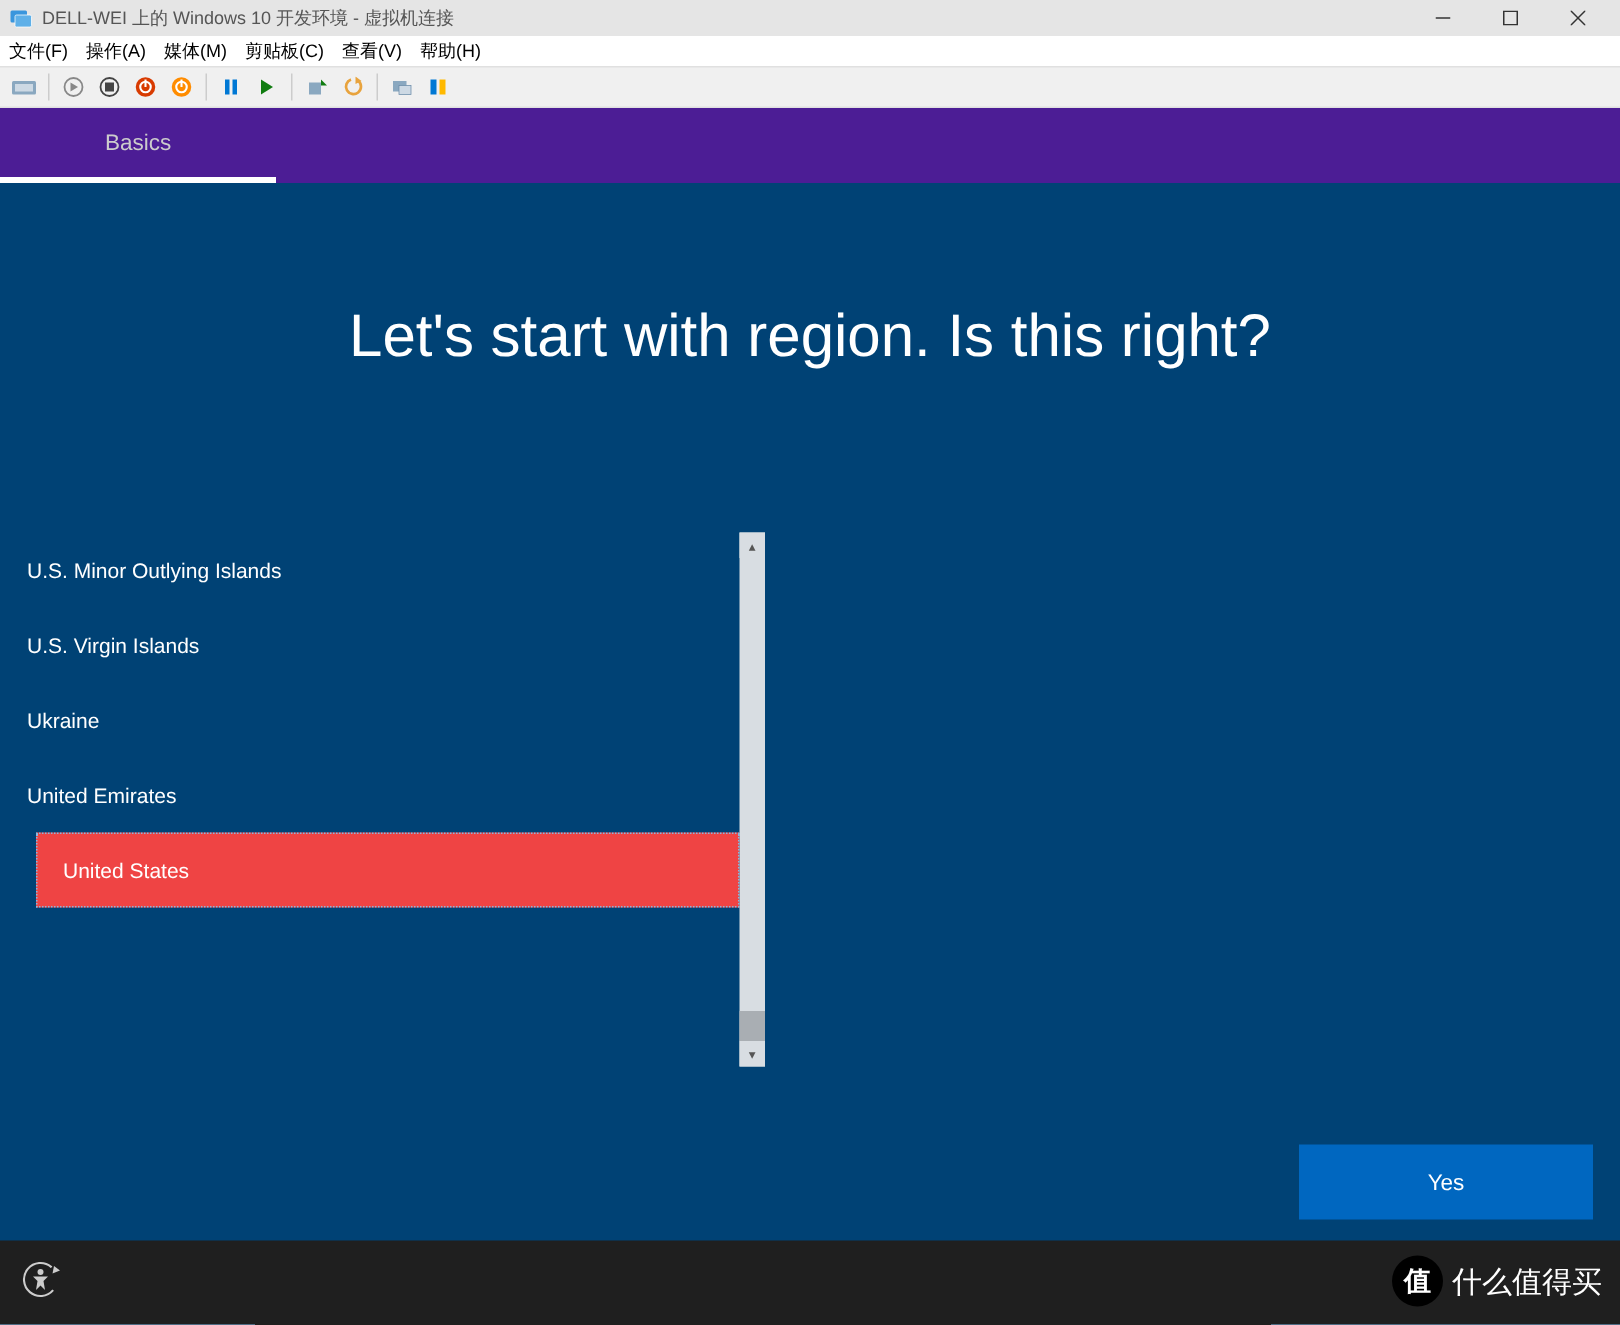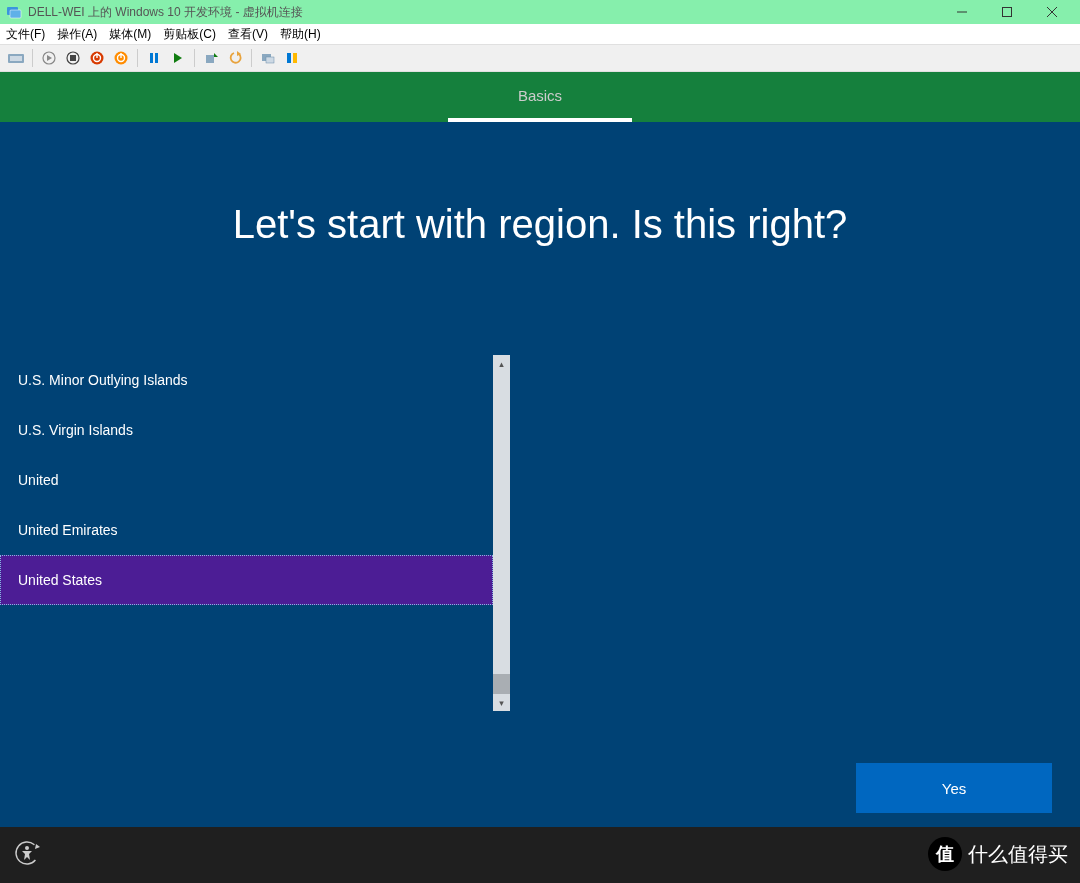--- a/index.html
+++ b/index.html
@@ -1,57 +1,57 @@
 <!DOCTYPE html>
 <html><head>
 <meta charset="utf-8">
 <style>
 * { margin: 0; padding: 0; box-sizing: border-box; font-family: "Segoe UI", "Microsoft YaHei", sans-serif; }
 body { width: 1080px; height: 883px; overflow: hidden; background: #fff; position: relative; }
 
 
-.titlebar { height: 24px; background: #86efac; display: flex; align-items: center; padding: 0 6px; font-size: 12px; color: #555; }
+.titlebar { height: 24px; background: #e5e5e5; display: flex; align-items: center; padding: 0 6px; font-size: 12px; color: #555; }
 .titlebar .icon { width: 16px; height: 16px; margin-right: 6px; }
 .titlebar .spacer { flex: 1; }
 .win-controls { display: flex; gap: 0; }
 .win-btn { width: 45px; height: 24px; display: flex; align-items: center; justify-content: center; color: #666; }
 .win-btn svg { width: 10px; height: 10px; }
 
 
 .menubar { height: 20px; background: #fff; display: flex; align-items: center; padding: 0 6px; font-size: 12px; gap: 12px; }
 .menu-item { cursor: default; text-align: center; }
 
 
 .toolbar { height: 28px; background: #f0f0f0; border-top: 1px solid #e0e0e0; border-bottom: 1px solid #e0e0e0; display: flex; align-items: center; padding: 0 6px; gap: 4px; }
 .tb-btn { width: 20px; height: 20px; display: flex; align-items: center; justify-content: center; border-radius: 2px; }
 .tb-sep { width: 1px; height: 18px; background: #ccc; margin: 0 2px; }
 
 
 .vm { position: absolute; top: 72px; left: 0; right: 0; bottom: 0; background: #004275; }
 
 
-.oobe-header { height: 50px; background: #15803d; display: flex; justify-content: center; align-items: stretch; }
+.oobe-header { height: 50px; background: #4c1d95; display: flex; justify-content: flex-start; align-items: stretch; }
 .oobe-tab { color: #ccc; font-size: 15px; padding: 0 70px; display: flex; align-items: center; border-bottom: 4px solid #fff; }
 
 
 .oobe-body { position: absolute; top: 50px; left: 0; right: 0; bottom: 56px; background: #004275; display: flex; flex-direction: column; }
 .oobe-title { color: #fff; font-weight: 300; font-size: 40px; margin-top: 80px; text-align: center; }
 
 .region-box { margin-top: 108px; width: 510px; height: 356px; position: relative; display: flex; }
 .region-list { flex: 1; overflow: hidden; }
 .region-item { color: #fff; font-size: 14px; padding: 17px 18px; cursor: default; }
-.region-item.selected { background: #4c1d95; outline: 1px dotted #88b8e0; outline-offset: -1px; }
+.region-item.selected { background: #ef4444; outline: 1px dotted #88b8e0; outline-offset: -1px; margin-left: 24px; }
 
 .scrollbar { width: 17px; background: #d8dde2; position: relative; }
 .sb-btn { width: 17px; height: 17px; background: #d8dde2; display: flex; align-items: center; justify-content: center; position: absolute; color: #555; font-size: 9px; }
 .sb-up { top: 0; }
 .sb-down { bottom: 0; }
 .sb-thumb { position: absolute; left: 0; right: 0; bottom: 17px; height: 20px; background: #a9aeb3; }
 
-.yes-btn { position: absolute; right: 28px; bottom: 70px; width: 196px; height: 50px; background: #0067c0; color: #fff; font-size: 15px; display: flex; align-items: center; justify-content: center; border: none; cursor: pointer; }
+.yes-btn { position: absolute; right: 18px; bottom: 70px; width: 196px; height: 50px; background: #0067c0; color: #fff; font-size: 15px; display: flex; align-items: center; justify-content: center; border: none; cursor: pointer; }
 
 
 .oobe-footer { position: absolute; bottom: 0; left: 0; right: 0; height: 56px; background: #1f1f1f; display: flex; align-items: center; padding: 0 14px; }
 .ease-icon { color: #ccc; }
 
 
 .watermark { position: absolute; right: 12px; bottom: 12px; display: flex; align-items: center; gap: 6px; color: #fff; font-size: 20px; font-weight: 500; z-index: 10; }
 .wm-circle { width: 34px; height: 34px; border-radius: 50%; background: #000; color: #fff; display: flex; align-items: center; justify-content: center; font-size: 18px; font-weight: bold; }
 </style>
 </head>
@@ -175,21 +175,21 @@
     <div class="oobe-tab">Basics</div>
   </div>
 
   <div class="oobe-body">
     <div class="oobe-title">Let's start with region. Is this right?</div>
 
     <div class="region-box">
       <div class="region-list">
         <div class="region-item">U.S. Minor Outlying Islands</div>
         <div class="region-item">U.S. Virgin Islands</div>
-        <div class="region-item">United</div>
+        <div class="region-item">Ukraine</div>
         <div class="region-item">United Emirates</div>
         <div class="region-item selected">United States</div>
       </div>
       <div class="scrollbar">
         <div class="sb-btn sb-up">▴</div>
         <div class="sb-thumb"></div>
         <div class="sb-btn sb-down">▾</div>
       </div>
     </div>
   </div>

